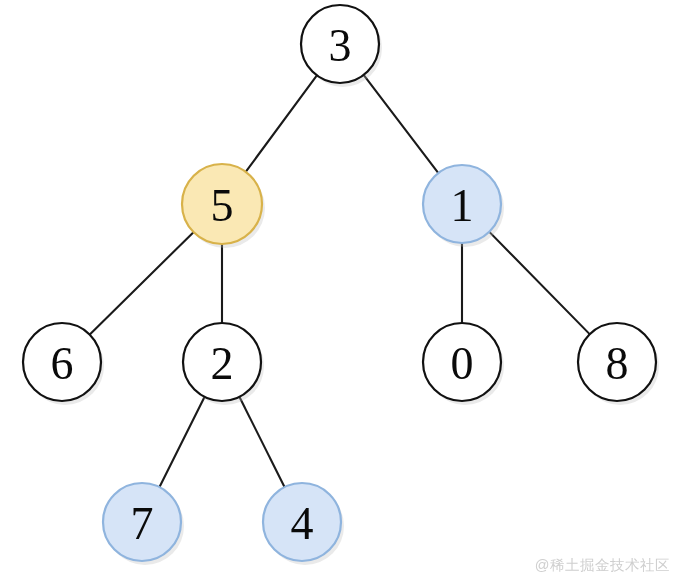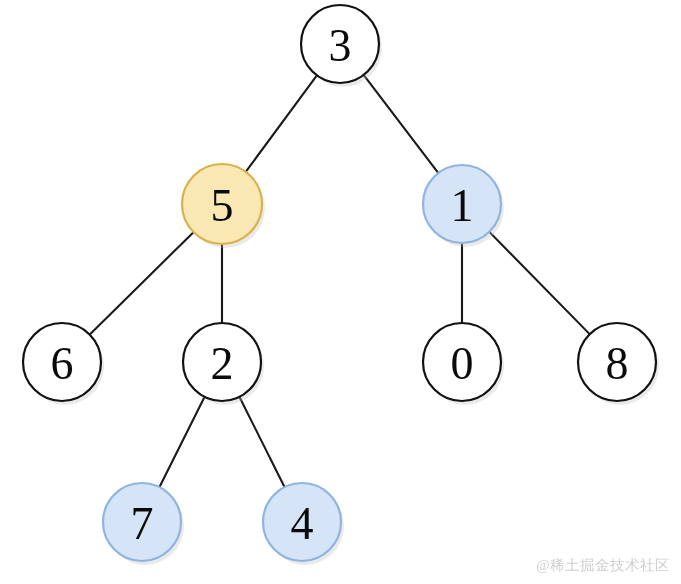--- a/index.html
+++ b/index.html
@@ -43,21 +43,21 @@
     user-select: none;
   }
   .node-shadow {
     fill: #b8b8b8;
     opacity: 0.30;
   }
   #watermark {
     position: absolute;
     right: 11px;
     bottom: 9px;
-    font-family: Liberation Serif, serif;
+    font-family: Liberation Sans, sans-serif;
     font-size: 14.5px;
     color: #cfcfcf;
     letter-spacing: 0.5px;
     white-space: nowrap;
     user-select: none;
   }
 </style>
 </head>
 <body>
 

